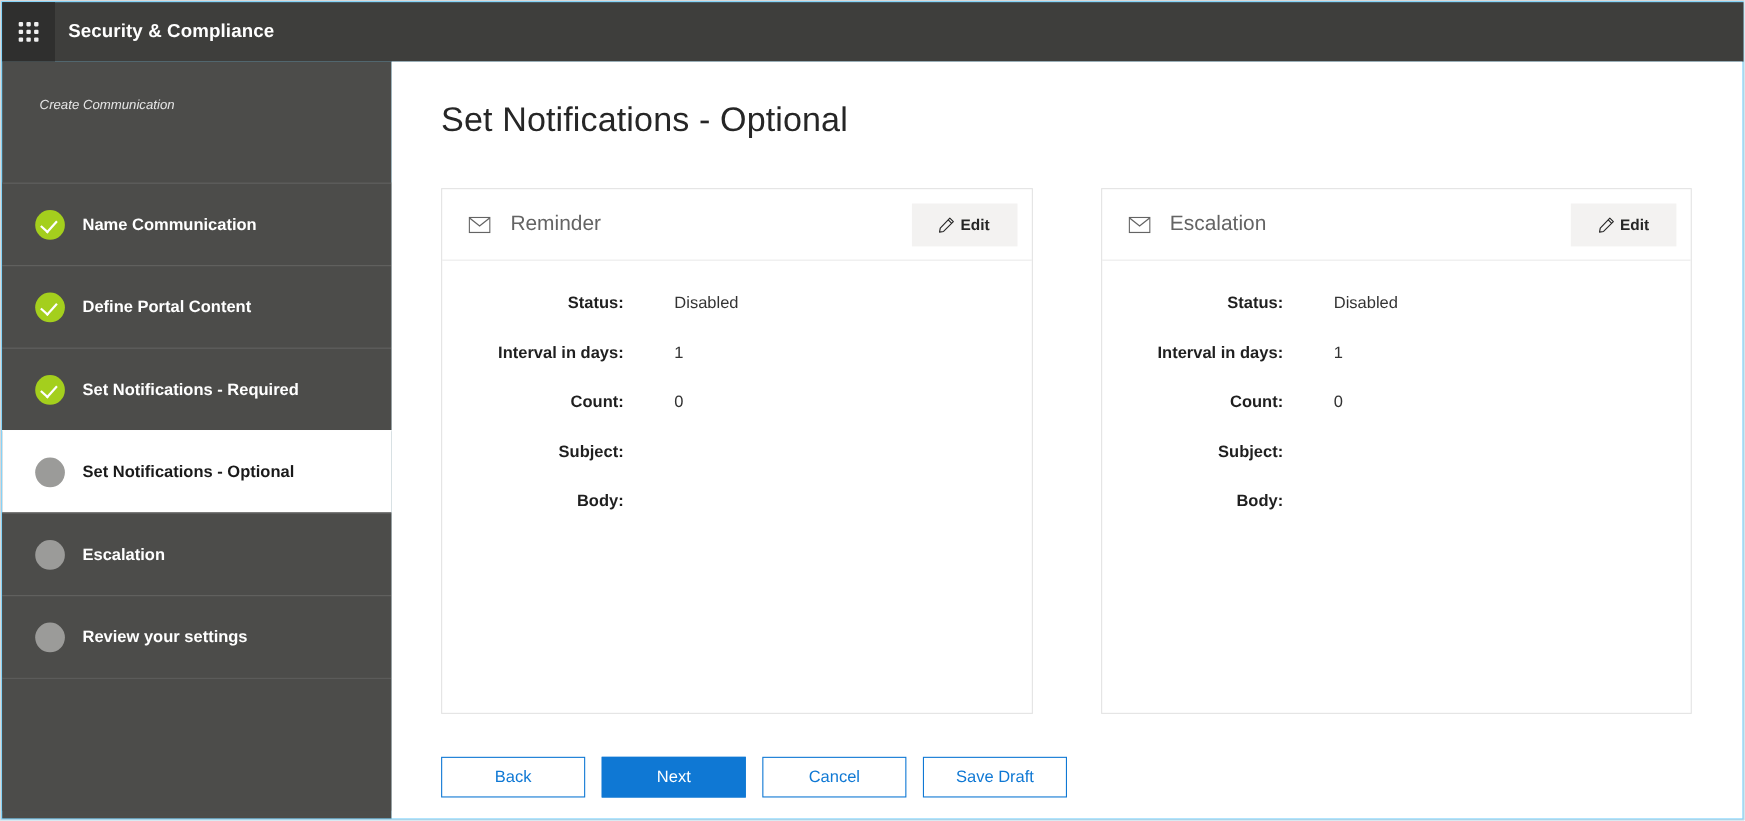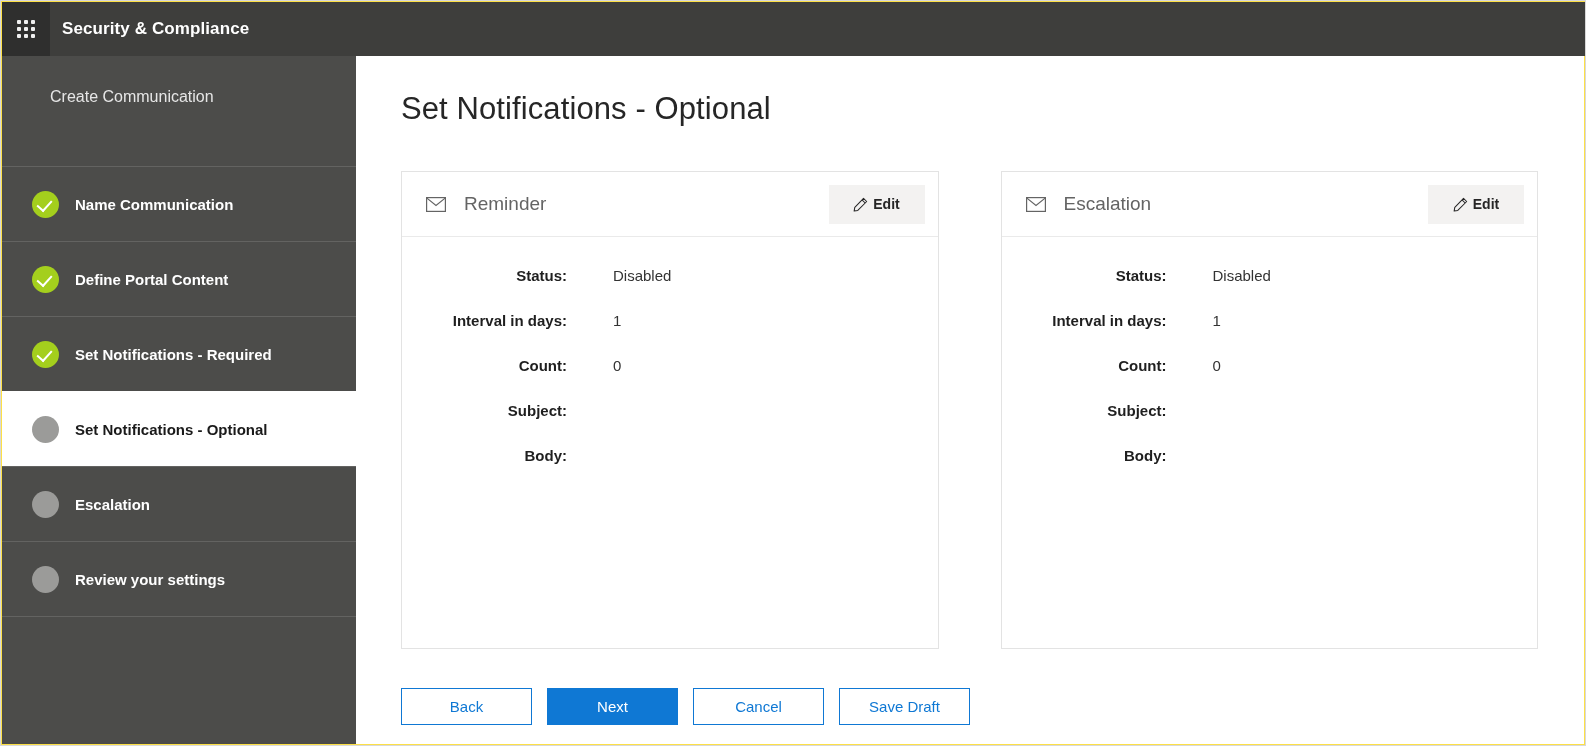--- a/index.html
+++ b/index.html
@@ -10,21 +10,21 @@
   body {
     font-family: "Liberation Sans", sans-serif;
     -webkit-font-smoothing: antialiased;
   }
   #app {
     position: relative;
     width: 1586px;
     height: 746px;
     box-sizing: border-box;
     border: 1px solid #d8d8d8;
-    background: #fde047;
+    background: #7dd3fc;
     overflow: hidden;
   }
 
   
   .topbar {
     position: absolute;
     left: 1px; top: 1px;
     width: 1584px;
     height: 54px;
     background: #3e3e3c;
@@ -69,25 +69,26 @@
     left: 1px;
     top: 55px;
     width: 354px;
     bottom: 1px;
     background: #4c4c4a;
   }
   .sidebar-title {
     height: 110px;
     display: flex;
     align-items: flex-start;
-    padding: 32px 0 0 48px;
+    padding: 32px 0 0 34px;
     box-sizing: border-box;
     color: #e6e6e6;
-    font-size: 16px;
+    font-size: 12px;
     font-weight: normal;
+    font-style: italic;
   }
   .nav-item {
     position: relative;
     height: 75px;
     display: flex;
     align-items: center;
     padding-left: 30px;
     box-sizing: border-box;
     border-top: 1px solid #636361;
     cursor: pointer;

